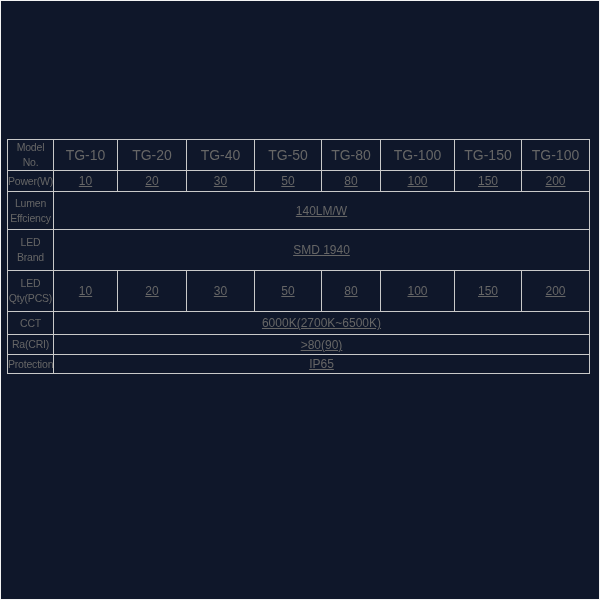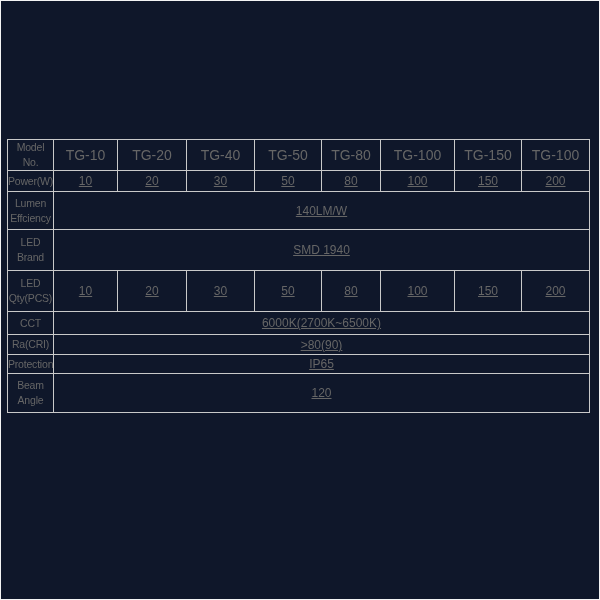--- a/index.html
+++ b/index.html
@@ -119,19 +119,15 @@
         <td class="val" colspan="8">6000K(2700K~6500K)</td>
       </tr>
       <tr class="h-cri">
         <td class="lbl">Ra(CRI)</td>
         <td class="val" colspan="8">&gt;80(90)</td>
       </tr>
       <tr class="h-prot">
         <td class="lbl">Protection</td>
         <td class="val" colspan="8">IP65</td>
       </tr>
-      <tr class="h-beam">
-        <td class="lbl">Beam Angle</td>
-        <td class="val" colspan="8">120</td>
-      </tr>
     </tbody>
   </table>
 </div>
 
 </body></html>

